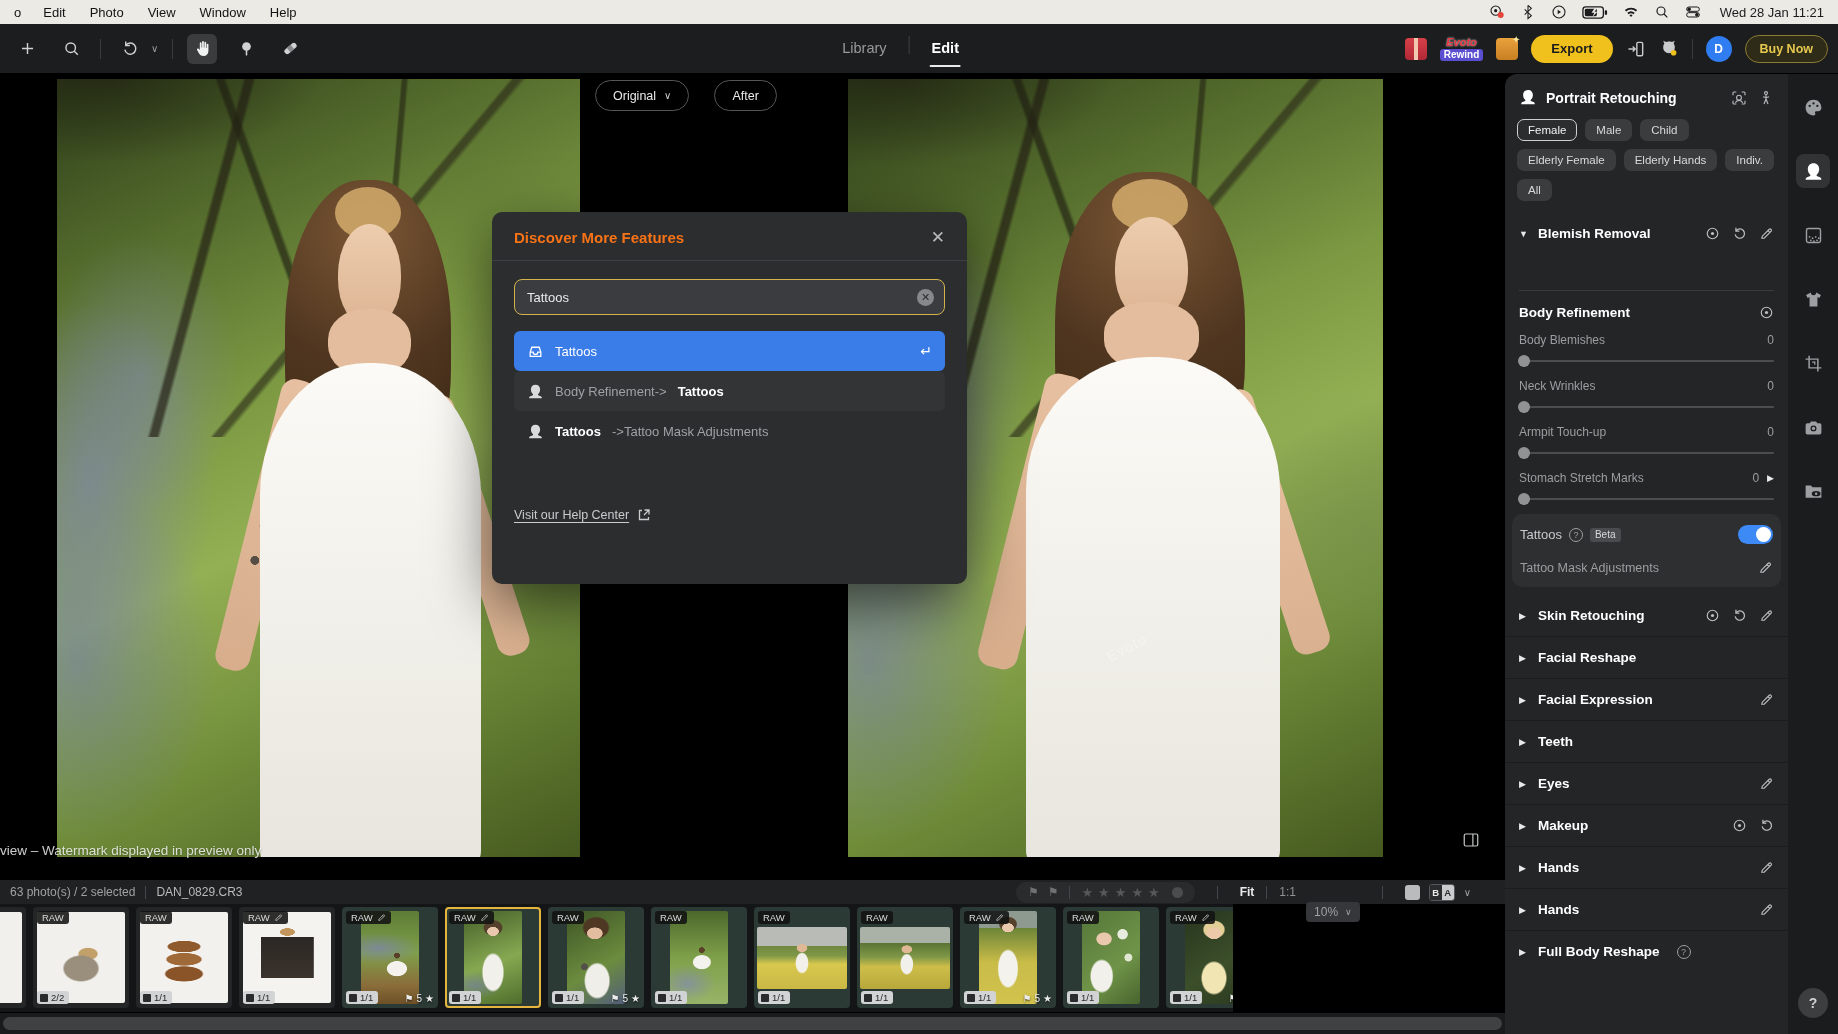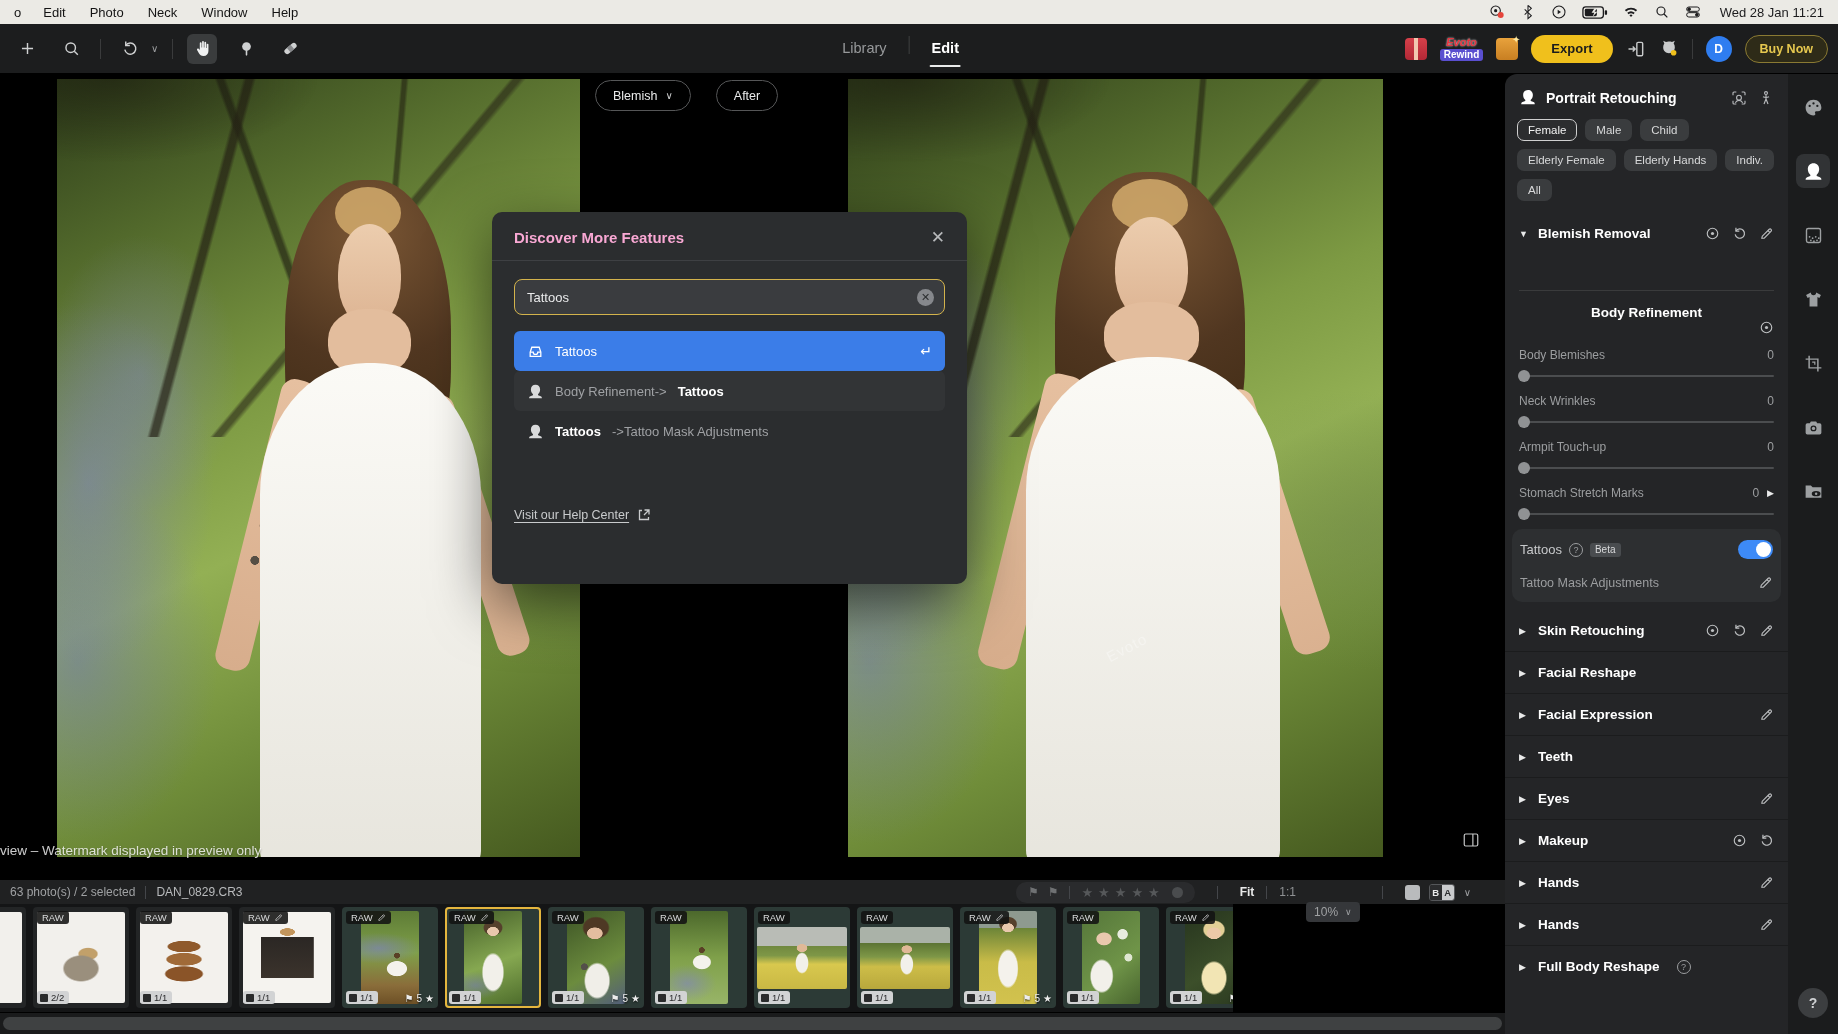--- a/index.html
+++ b/index.html
@@ -96,21 +96,21 @@
   .cmp-pill .chev2 { font-size:10px; color:#cfd0d1; }
   .wm-text { position:absolute; left:0; top:769px; color:rgba(255,255,255,.8); font-size:13.5px;
     text-shadow:0 1px 2px rgba(0,0,0,.4); white-space:nowrap; z-index:4; }
   .panel-toggle { position:absolute; left:1462px; top:757px; width:18px; height:18px; color:#c4c5c6; z-index:4; }
   .panel-toggle svg { width:100%; height:100%; }
 
   
   .modal { position:absolute; left:492px; top:138px; width:475px; height:372px; background:#2b2d2f;
     border-radius:10px; box-shadow:0 18px 60px rgba(0,0,0,.6); z-index:20; display:flex; flex-direction:column; }
   .modal-head { display:flex; align-items:center; padding:17px 22px 14px; border-bottom:1px solid #3e4043; }
-  .modal-title { color:#f9a8d4; font-size:15px; font-weight:700; }
+  .modal-title { color:#f97316; font-size:15px; font-weight:700; }
   .modal-close { margin-left:auto; color:#b7b9bb; font-size:17px; line-height:1; }
   .modal-body { padding:18px 22px 0; flex:1; position:relative; }
   .search-box { height:36px; border:1px solid #d3b34c; border-radius:8px; background:#3a3c3f;
     display:flex; align-items:center; padding:0 10px 0 12px; }
   .search-val { color:#e9eaeb; font-size:13px; flex:1; }
   .clear-btn { width:17px; height:17px; border-radius:50%; background:#86888c; color:#2b2d2f;
     font-size:11px; display:flex; align-items:center; justify-content:center; }
   .results { margin-top:16px; display:flex; flex-direction:column; }
   .result-row { height:40px; border-radius:6px; display:flex; align-items:center; gap:11px; padding:0 13px;
     font-size:13px; color:#9fa1a4; }
@@ -144,21 +144,21 @@
   .pill.active { background:#2c2d2f; border-color:#cfcfcf; color:#f2f2f2; }
   .sec-row { display:flex; align-items:center; gap:9px; padding:13px 14px; border-top:1px solid #1b1c1d; }
   .sec-row:first-child { border-top:none; }
   .sec-tri { color:#e9eaea; font-size:9px; width:10px; }
   .sec-label { color:#fff; font-size:13.5px; font-weight:700; }
   .sec-icons { margin-left:auto; display:flex; gap:12px; align-items:center; color:#bec0c2; }
   .sicon { width:15px; height:15px; display:inline-flex; align-items:center; justify-content:center; font-size:14px; line-height:1; }
   .sicon svg { width:15px; height:15px; display:block; }
   .blemish-space { height:36px; }
   .divline { height:1px; background:#3a3b3c; margin:0 14px; }
-  .br-head { display:flex; align-items:center; padding:14px 14px 6px;flex-direction:column; }
+  .br-head { display:flex; align-items:flex-start; padding:14px 14px 6px; }
   .br-title { color:#fff; font-size:13.5px; font-weight:700; flex:1; }
   .slider-item { padding:7px 14px 0; }
   .slider-top { display:flex; align-items:center; }
   .slider-label { color:#9c9ea0; font-size:12px; flex:1; }
   .slider-val { color:#9c9ea0; font-size:12px; }
   .slider-arrow { color:#e9eaea; font-size:9px; margin-left:8px; }
   .slider-track { position:relative; height:2px; background:#4b4d4f; border-radius:1px; margin:13px 0 10px; }
   .slider-knob { position:absolute; left:-1px; top:-5px; width:12px; height:12px; border-radius:50%; background:#909294; }
   .tattoo-group { margin:4px 7px 8px; background:#2d2f31; border-radius:10px; padding:11px 8px 12px; }
   .tattoo-row { display:flex; align-items:center; gap:7px; }
@@ -306,21 +306,21 @@
 </head>
 <body>
 
 <div class="screen">
 
   <div class="menubar">
     <span class="app-partial">o</span>
     <span id="menu-items">
         <span class="menu-item">Edit</span>
         <span class="menu-item">Photo</span>
-        <span class="menu-item">Neck</span>
+        <span class="menu-item">View</span>
         <span class="menu-item">Window</span>
         <span class="menu-item">Help</span>
       </span>
     <span class="menu-right">
       <span class="mac-ic">
           <svg viewBox="0 0 24 24">
             <circle cx="10" cy="10" r="7" fill="none" stroke="currentColor" stroke-width="1.6"></circle>
             <circle cx="10" cy="10" r="2.4" fill="currentColor"></circle>
             <circle cx="17.5" cy="16.5" r="4.5" fill="#e5443a"></circle>
           </svg>
@@ -463,21 +463,21 @@
         <div class="arm-l"></div>
           <div class="arm-r"></div>
           <div class="dress"></div>
       </div>
       <span class="photo-wm" style="left:12%;top:48%;">Evoto</span>
       <span class="photo-wm" style="left:48%;top:72%;">Evoto</span>
     </div>
 
     <div class="compare">
       <span class="cmp-pill">
-        <span>Blemish</span>
+        <span>Original</span>
         <span class="chev2">∨</span>
       </span>
       <span class="cmp-pill">
         <span>After</span>
       </span>
     </div>
 
     <div class="wm-text">view – Watermark displayed in preview only</div>
     <span class="panel-toggle"><svg viewBox="0 0 24 24" fill="none" stroke="currentColor" stroke-width="1.6">
           <rect x="3" y="4" width="18" height="16" rx="2"></rect>

